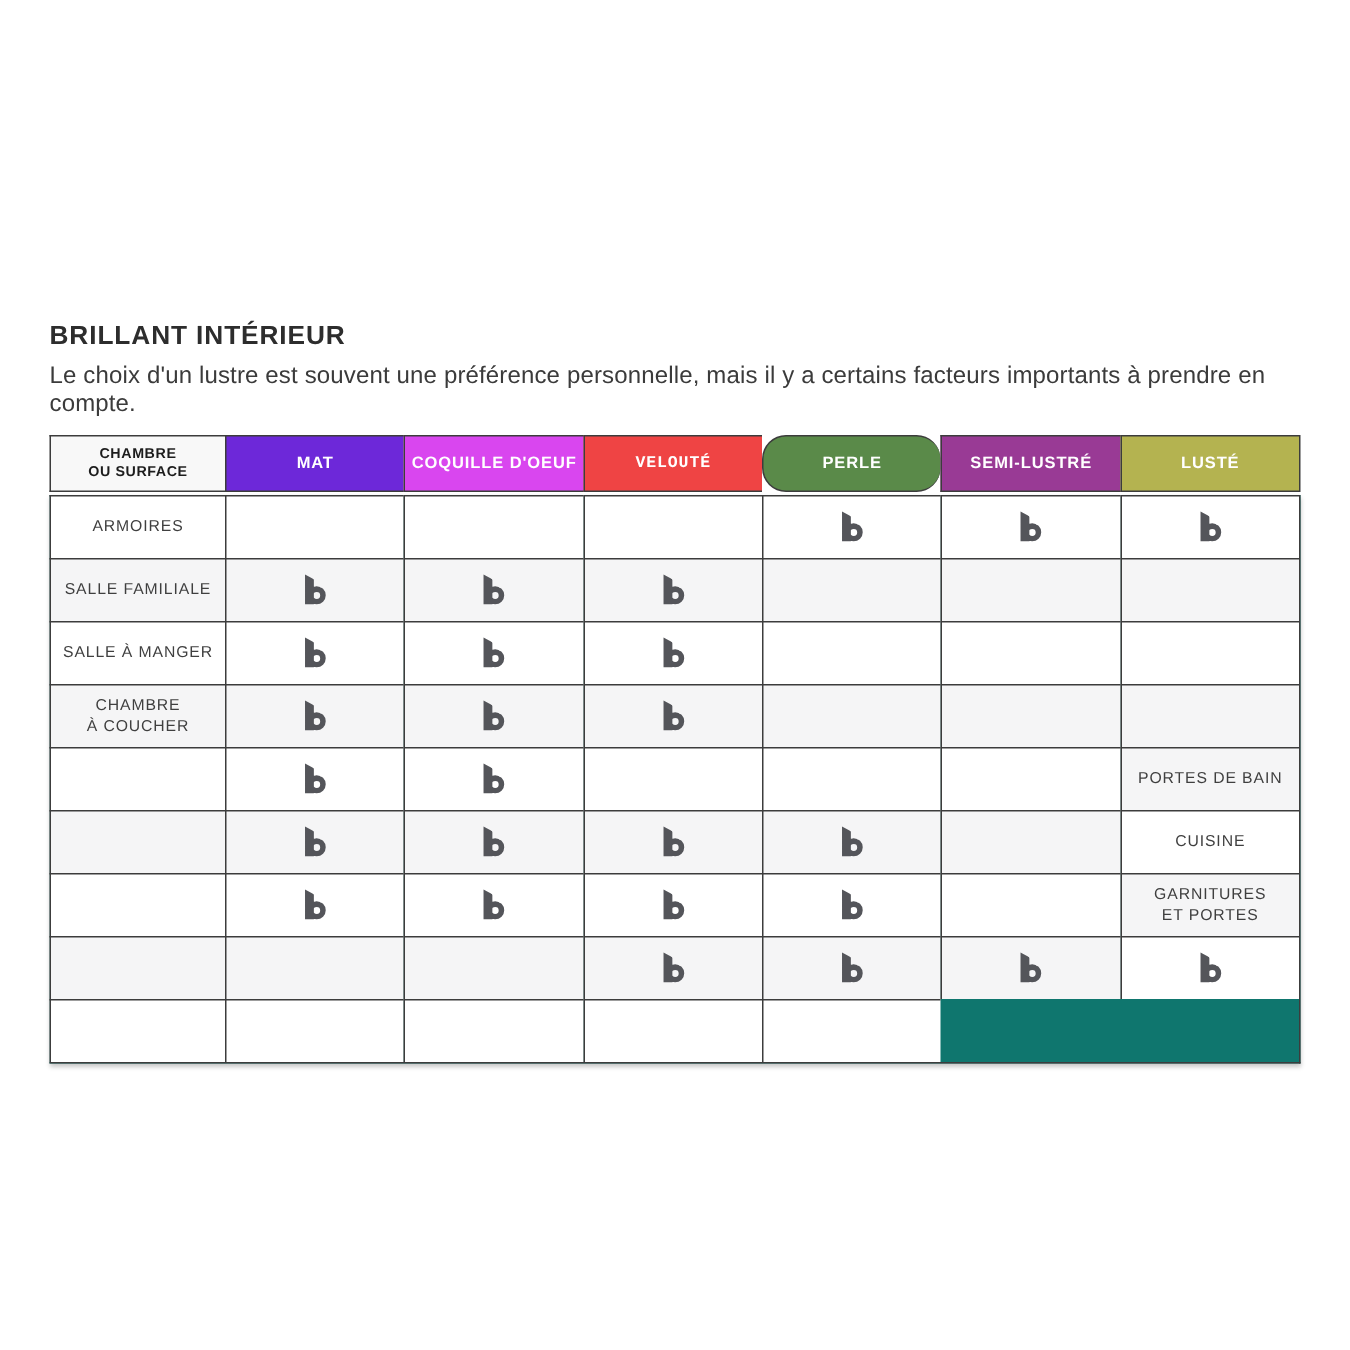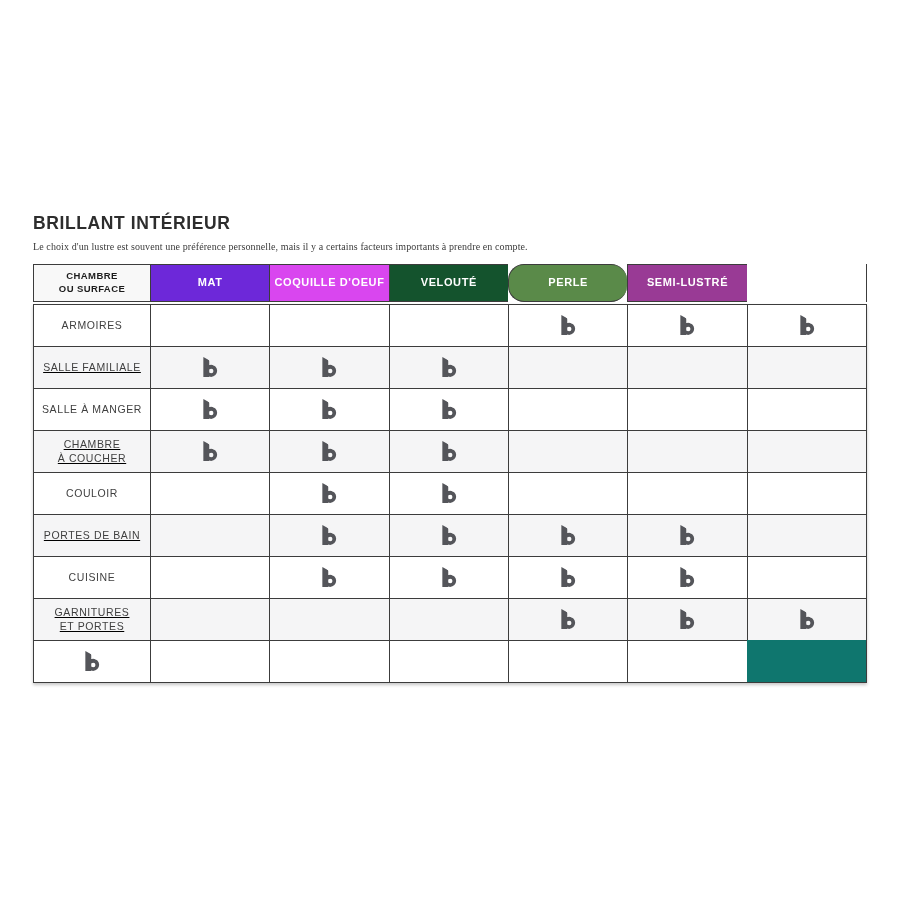--- a/index.html
+++ b/index.html
@@ -7,34 +7,34 @@
     --ink:#2d2d2d;
     --row-alt:#f5f5f6;
   }
   *{box-sizing:border-box;}
   html,body{margin:0;padding:0;background:#ffffff;}
   body{font-family:"Liberation Sans","DejaVu Sans",sans-serif;}
   .canvas{position:relative;width:900px;height:900px;background:#fff;overflow:hidden;}
   .content{position:absolute;left:33px;top:215px;width:834px;}
 
   .title{margin:0;font-size:17.5px;line-height:1;font-weight:700;letter-spacing:.6px;color:var(--ink);}
-  .subtitle{margin:8px 0 0 0;font-size:10px;line-height:1.2;color:#3b3b3b;letter-spacing:.1px;font-family:Liberation Serif, serif;}
+  .subtitle{margin:8px 0 0 0;font-size:16px;line-height:1.2;color:#3b3b3b;letter-spacing:.1px;}
 
   .sheen-table{margin-top:11px;}
   .thead{display:grid;grid-template-columns:117px repeat(6,1fr);border-right:1px solid var(--bc);margin-bottom:2px;}
   .hcell{border:1px solid var(--bc);border-right:none;height:38px;display:flex;align-items:center;justify-content:center;
          color:#fff;font-weight:700;font-size:11px;letter-spacing:.6px;text-align:center;white-space:pre-line;line-height:1.3;}
   .hcell.corner{background:#f8f8f8;color:#1c1c1c;font-size:9.5px;letter-spacing:.4px;}
 
   .tbody{display:grid;grid-template-columns:117px repeat(6,1fr);
          border-right:1px solid var(--bc);border-bottom:1px solid var(--bc);
          box-shadow:0 2px 3px rgba(0,0,0,.22);background:#0f766e;}
   .bcell{border-left:1px solid var(--bc);border-top:1px solid var(--bc);height:42px;
          display:flex;align-items:center;justify-content:center;background:#fff;}
-  .bcell.r-even{background:var(--row-alt);text-decoration:underline;}
+  .bcell.r-even{background:var(--row-alt);}
   .rowlabel{font-size:10.5px;letter-spacing:.6px;color:#3f3f3f;text-align:center;white-space:pre-line;line-height:1.35;}
 
   .logo{display:block;}
   .logo .glyph{fill:#54555a;}
   .logo .notch{stroke:#ffffff;stroke-width:1.7;fill:none;}
   .r-even .logo .notch{stroke:var(--row-alt);}
 </style>
 </head>
 <body>
 
@@ -42,23 +42,24 @@
   <div class="content">
     <h1 class="title">BRILLANT INTÉRIEUR</h1>
     <p class="subtitle">Le choix d'un lustre est souvent une préférence personnelle, mais il y a certains facteurs importants à prendre en compte.</p>
 
     <div class="sheen-table">
       <div class="thead" id="thead">
           <div class="hcell corner">CHAMBRE
 OU SURFACE</div>
           <div class="hcell" style="background: #6d28d9;">MAT</div>
           <div class="hcell" style="background: #d946ef;">COQUILLE D'OEUF</div>
-          <div class="hcell" style="background: #14532d;">VELOUTÉ</div>
+          <div class="hcell" style="background: #ef4444; font-family: Liberation Mono, monospace;">VELOUTÉ</div>
           <div class="hcell" style="background: rgb(90, 138, 73); border-radius: 16px;">PERLE</div>
           <div class="hcell" style="background: rgb(153, 58, 149);">SEMI-LUSTRÉ</div>
+          <div class="hcell" style="background: rgb(180, 179, 80);">LUSTÉ</div>
         </div>
       <div class="tbody" id="tbody">
           <div class="bcell r-odd">
             <div class="rowlabel">ARMOIRES</div>
           </div>
           <div class="bcell r-odd"></div>
           <div class="bcell r-odd"></div>
           <div class="bcell r-odd"></div>
           <div class="bcell r-odd">
   <svg class="logo" viewBox="3 0 19 25.5" width="16" height="22" aria-hidden="true">
@@ -168,23 +169,20 @@
   <svg class="logo" viewBox="3 0 19 25.5" width="16" height="22" aria-hidden="true">
     <path class="glyph" d="M4.6 0.9 L11.6 4.7 L11.6 24.5 L4.6 24.5 Z
                            M6.6 17.3 a7.2 7.2 0 1 1 14.4 0 a7.2 7.2 0 1 1 -14.4 0 Z
                            M11.2 17.5 a2.7 2.7 0 1 0 5.4 0 a2.7 2.7 0 1 0 -5.4 0 Z"></path>
     <path class="notch" d="M10.2 2.0 L17.8 10.8"></path>
   </svg>
 </div>
           <div class="bcell r-even"></div>
           <div class="bcell r-even"></div>
           <div class="bcell r-even"></div>
-          <div class="bcell r-odd">
-            <div class="rowlabel">COULOIR</div>
-          </div>
           <div class="bcell r-odd"></div>
           <div class="bcell r-odd">
   <svg class="logo" viewBox="3 0 19 25.5" width="16" height="22" aria-hidden="true">
     <path class="glyph" d="M4.6 0.9 L11.6 4.7 L11.6 24.5 L4.6 24.5 Z
                            M6.6 17.3 a7.2 7.2 0 1 1 14.4 0 a7.2 7.2 0 1 1 -14.4 0 Z
                            M11.2 17.5 a2.7 2.7 0 1 0 5.4 0 a2.7 2.7 0 1 0 -5.4 0 Z"></path>
     <path class="notch" d="M10.2 2.0 L17.8 10.8"></path>
   </svg>
 </div>
           <div class="bcell r-odd">

